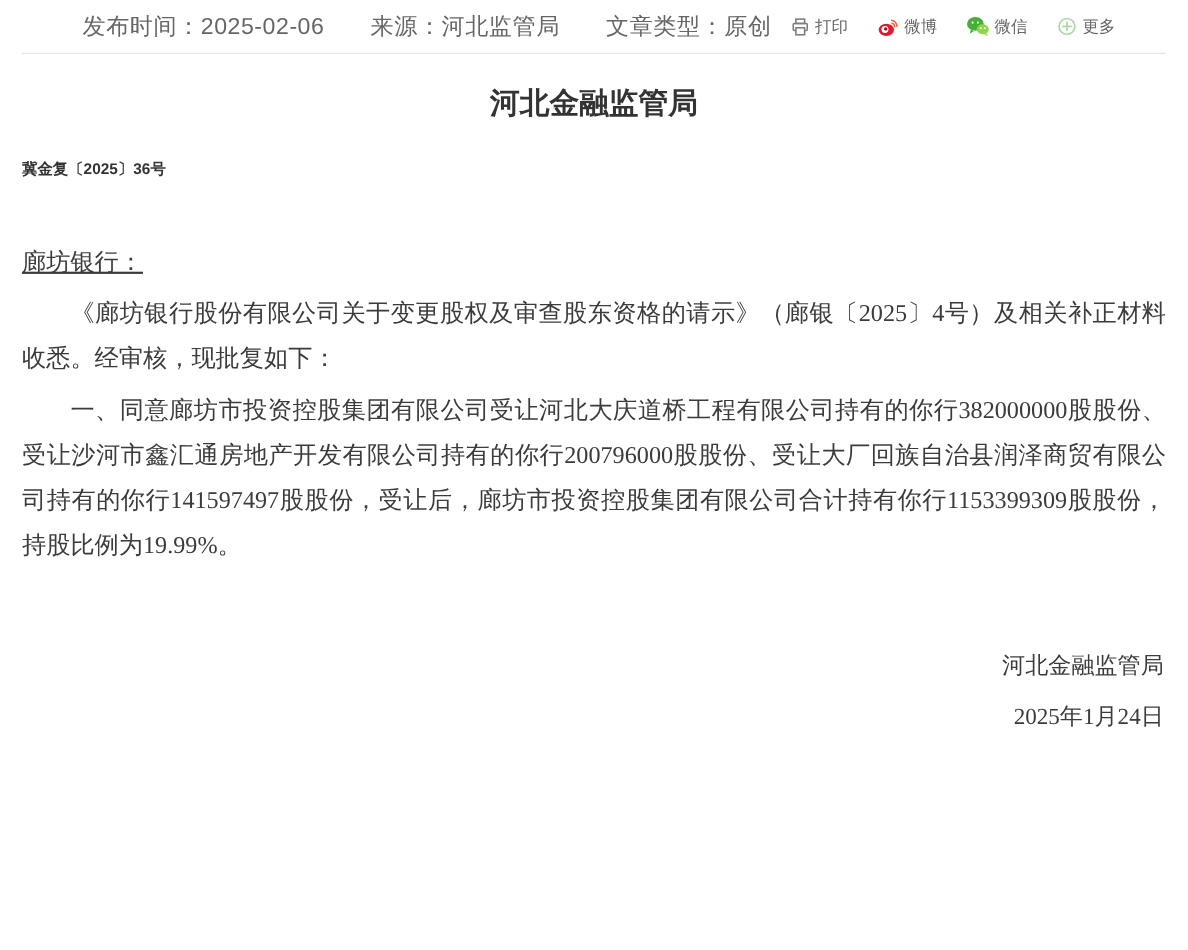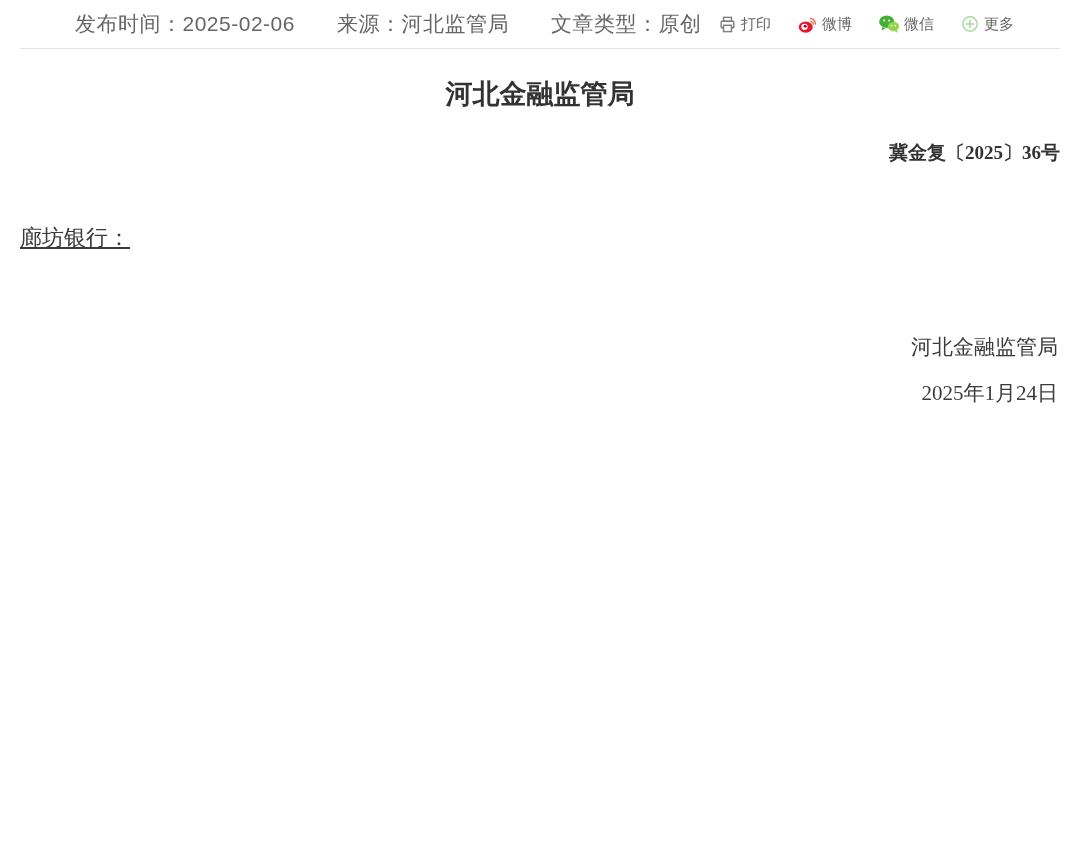--- a/index.html
+++ b/index.html
@@ -24,23 +24,23 @@
   .action-btn svg{display:block;}
   .divider{height:1px;background:#e2e2e2;margin:0 20px;}
   
   .article{padding:0 20px;box-sizing:border-box;}
   .doc-title{
     margin-top:24px;text-align:center;font-weight:bold;color:#333;
     font-size:27px;line-height:42px;
     font-family:"Liberation Sans","DejaVu Sans",sans-serif;
   }
   .doc-number{
-    margin-top:24px;text-align:right;font-weight:bold;color:#333;
-    font-size:19px;line-height:28px;
-    font-family:Liberation Serif, serif;
+    margin-top:24px;text-align:left;font-weight:bold;color:#333;
+    font-size:14px;line-height:28px;
+    font-family:Liberation Sans, sans-serif;
   }
   .doc-body{
     margin-top:50px;color:#3b3b3b;font-size:22px;line-height:41px;
     font-family:"Liberation Serif","DejaVu Serif",serif;
   }
   .salutation{margin:0 0 2px 0;text-decoration:underline;}
   .doc-body p{margin:0 0 6px 0;text-indent:2em;text-align:justify;}
   .signature{
     margin-top:66px;text-align:right;color:#3b3b3b;font-size:21px;line-height:46px;
     font-family:"Liberation Serif","DejaVu Serif",serif;padding-right:2px;
@@ -110,19 +110,21 @@
 
 <article class="article">
   <h1 class="doc-title">
     <div>河北金融监管局</div>
   </h1>
 
   <div class="doc-number">冀金复〔2025〕36号</div>
 
   <div class="doc-body">
     <p class="salutation" style="text-indent:0;">廊坊银行：</p>
+    <p>《廊坊银行股份有限公司关于变更股权及审查股东资格的请示》（廊银〔2025〕4号）及相关补正材料收悉。经审核，现批复如下：</p>
+    <p>一、同意廊坊市投资控股集团有限公司受让河北大庆道桥工程有限公司持有的你行382000000股股份、受让沙河市鑫汇通房地产开发有限公司持有的你行200796000股股份、受让大厂回族自治县润泽商贸有限公司持有的你行141597497股股份，受让后，廊坊市投资控股集团有限公司合计持有你行1153399309股股份，持股比例为19.99%。</p>
   </div>
 
   <div class="signature">
     <div>河北金融监管局</div>
     <div>2025年1月24日</div>
   </div>
 </article>
 
 </body></html>

